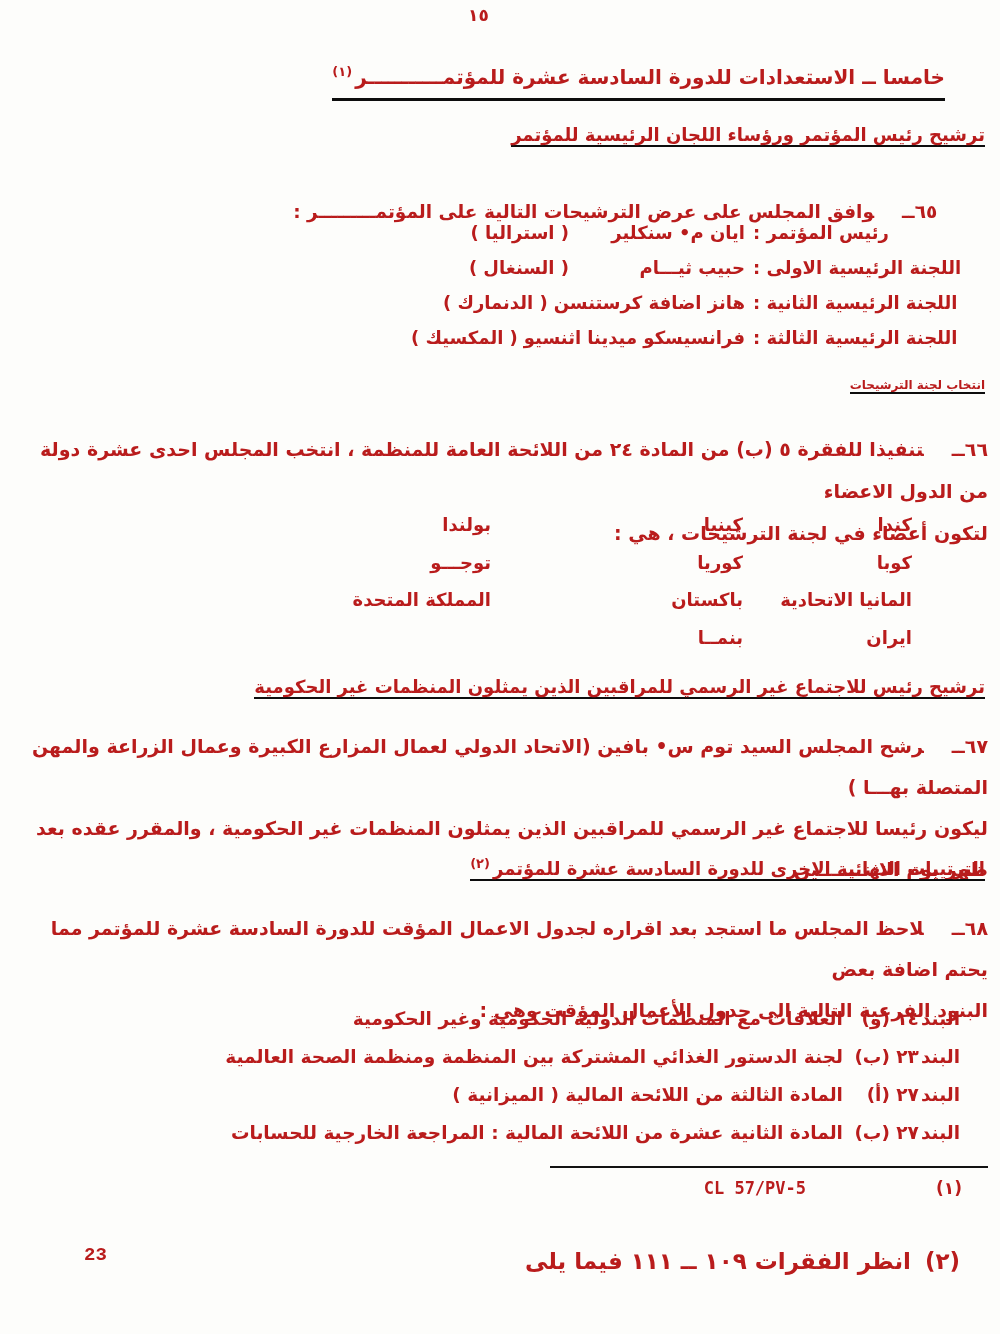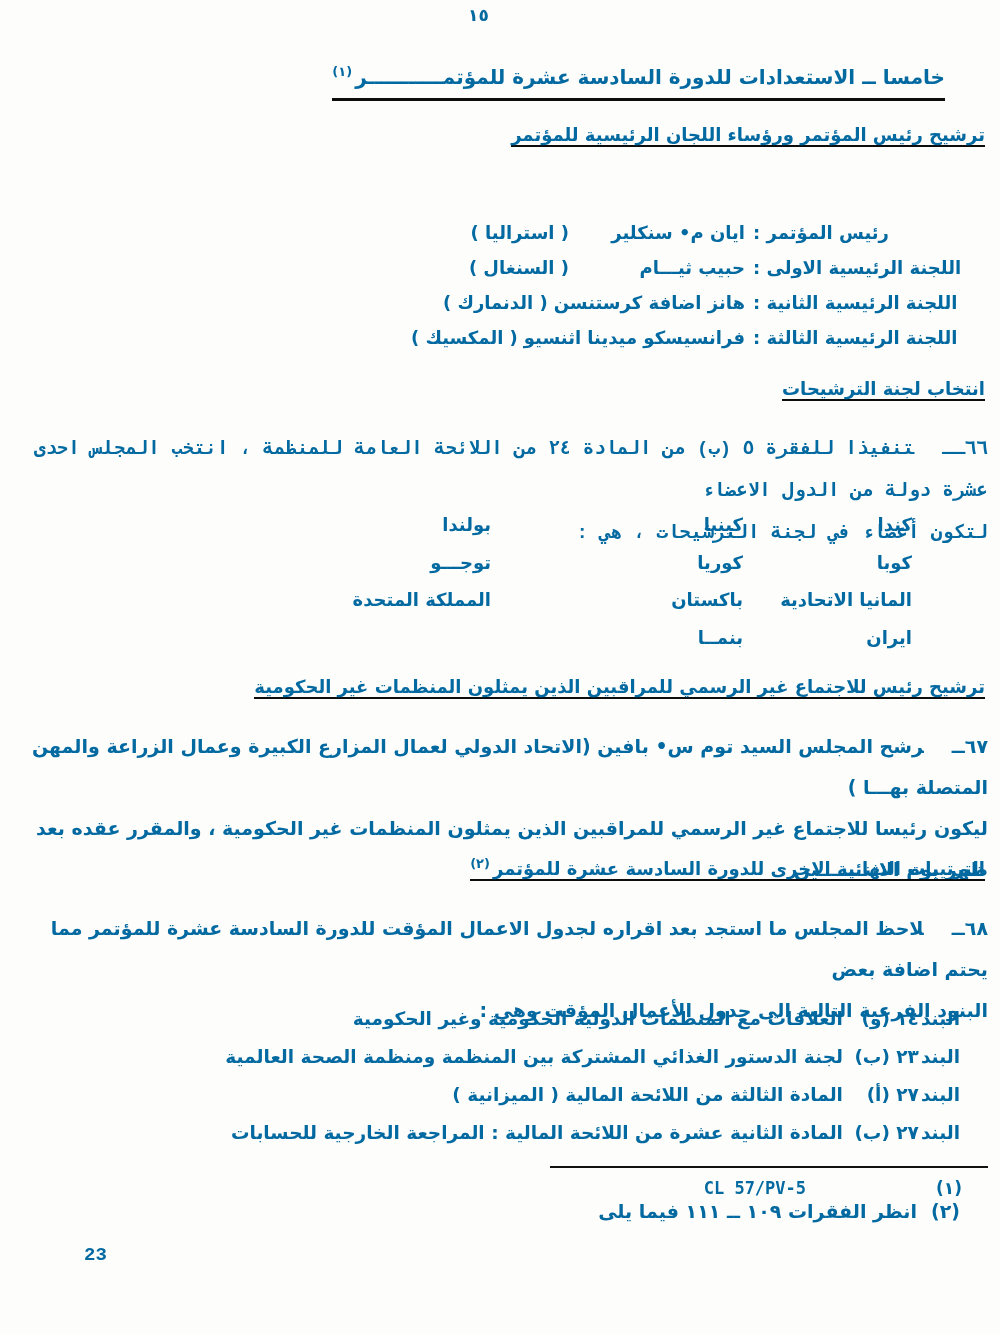--- a/index.html
+++ b/index.html
@@ -1,79 +1,82 @@
 <!DOCTYPE html>
 <html lang="ar" dir="rtl"><head>
 <meta charset="utf-8">
 <style>
   html,body{margin:0;padding:0;}
   .page{
     position:relative;
     width:1000px;height:1334px;
     background:#fdfdfb;
-    color:#0369a1;
+    color:#b91c1c;
     font-family:"DejaVu Sans", sans-serif;
     font-weight:bold;
     direction:rtl;
     overflow:hidden;
   }
   .abs{position:absolute;}
   .uline{display:inline-block;border-bottom:3px solid #0d0d0d;padding-bottom:9px;}
   .uline2{display:inline-block;border-bottom:2.5px solid #0d0d0d;padding-bottom:0;}
   sup{font-size:13px;vertical-align:super;margin-right:3px;}
   .top-num{top:5px;left:468px;font-size:17px;letter-spacing:1px;}
   .main-heading{top:64px;right:55px;font-size:20px;}
   .sub1{top:124px;right:15px;font-size:18px;}
   .p65{top:180px;right:37px;font-size:18.5px;white-space:pre;}
   .pnum{margin-left:28px;}
   .nom-table{top:222px;right:37px;font-size:18px;}
   .nom-row{display:flex;align-items:baseline;height:35px;}
   .nom-label{display:inline-block;width:210px;text-align:left;}
   .nom-name{display:inline-block;min-width:170px;padding-right:8px;}
   .nom-country{padding-right:6px;}
-  .sub2{top:378px;right:15px;font-size:18px;}
+  .sub2{top:378px;right:15px;font-size:12px;}
   .para{right:12px;left:12px;font-size:19px;line-height:42px;text-align:right;}
-  .p66{top:428px;font-family:Liberation Mono, monospace;}
+  .p66{top:428px;}
   .countries-col{font-size:18px;line-height:37.5px;text-align:right;top:506px;}
   .col-r{right:88px;}
   .col-m{right:257px;}
   .col-l{right:509px;}
   .sub3{top:676px;right:15px;font-size:18px;}
   .p67{top:726px;line-height:41px;}
   .p67-line3{padding-left:188px;text-align:left;}
   .sub4{top:856px;right:15px;font-size:18px;}
   .p68{top:908px;line-height:41px;}
   .agenda{top:1000px;right:40px;font-size:18.5px;line-height:38px;}
   .ai-label{margin-left:2px;}
   .ai-ref{display:inline-block;width:76px;}
   .fsep{top:1166px;right:12px;width:438px;border-top:2.5px solid #121212;height:0;}
   .fn{font-size:17px;}
   .fn1{top:1178px;right:38px;}
   .fn1 .fn-text{margin-right:130px;font-family:"DejaVu Sans Mono", monospace;direction:ltr;unicode-bidi:isolate;font-weight:bold;}
-  .fn2{top:1200px;right:40px;font-size:19px;}
+  .fn2{top:1248px;right:40px;font-size:23px;}
   .fn2 .fn-text{margin-right:14px;}
   .bottom-num{top:1244px;left:84px;font-size:19px;font-family:Liberation Mono, monospace;direction:ltr;}
 </style>
 </head>
 <body>
 
 <div class="page">
 
   <div class="abs top-num">١٥</div>
 
   <div class="abs main-heading">
     <span class="uline">
       <span>خامسا ــ الاستعدادات للدورة السادسة عشرة للمؤتمـــــــــــر</span><sup>(١)</sup>
     </span>
   </div>
 
   <div class="abs sub1">
     <span class="uline2">ترشيح رئيس المؤتمر ورؤساء اللجان الرئيسية للمؤتمر</span>
   </div>
 
+  <div class="abs p65">
+    <span class="pnum">٦٥ــ</span><span>وافق المجلس على عرض الترشيحات التالية على المؤتمـــــــــر :</span>
+  </div>
 
   <div class="abs nom-table">
     <div class="nom-row">
       <span class="nom-label">رئيس المؤتمر :</span>
       <span class="nom-name">ايان م• سنكلير</span>
       <span class="nom-country">( استراليا )</span>
     </div>
     <div class="nom-row">
       <span class="nom-label">اللجنة الرئيسية الاولى :</span>
       <span class="nom-name">حبيب ثيـــام</span>

